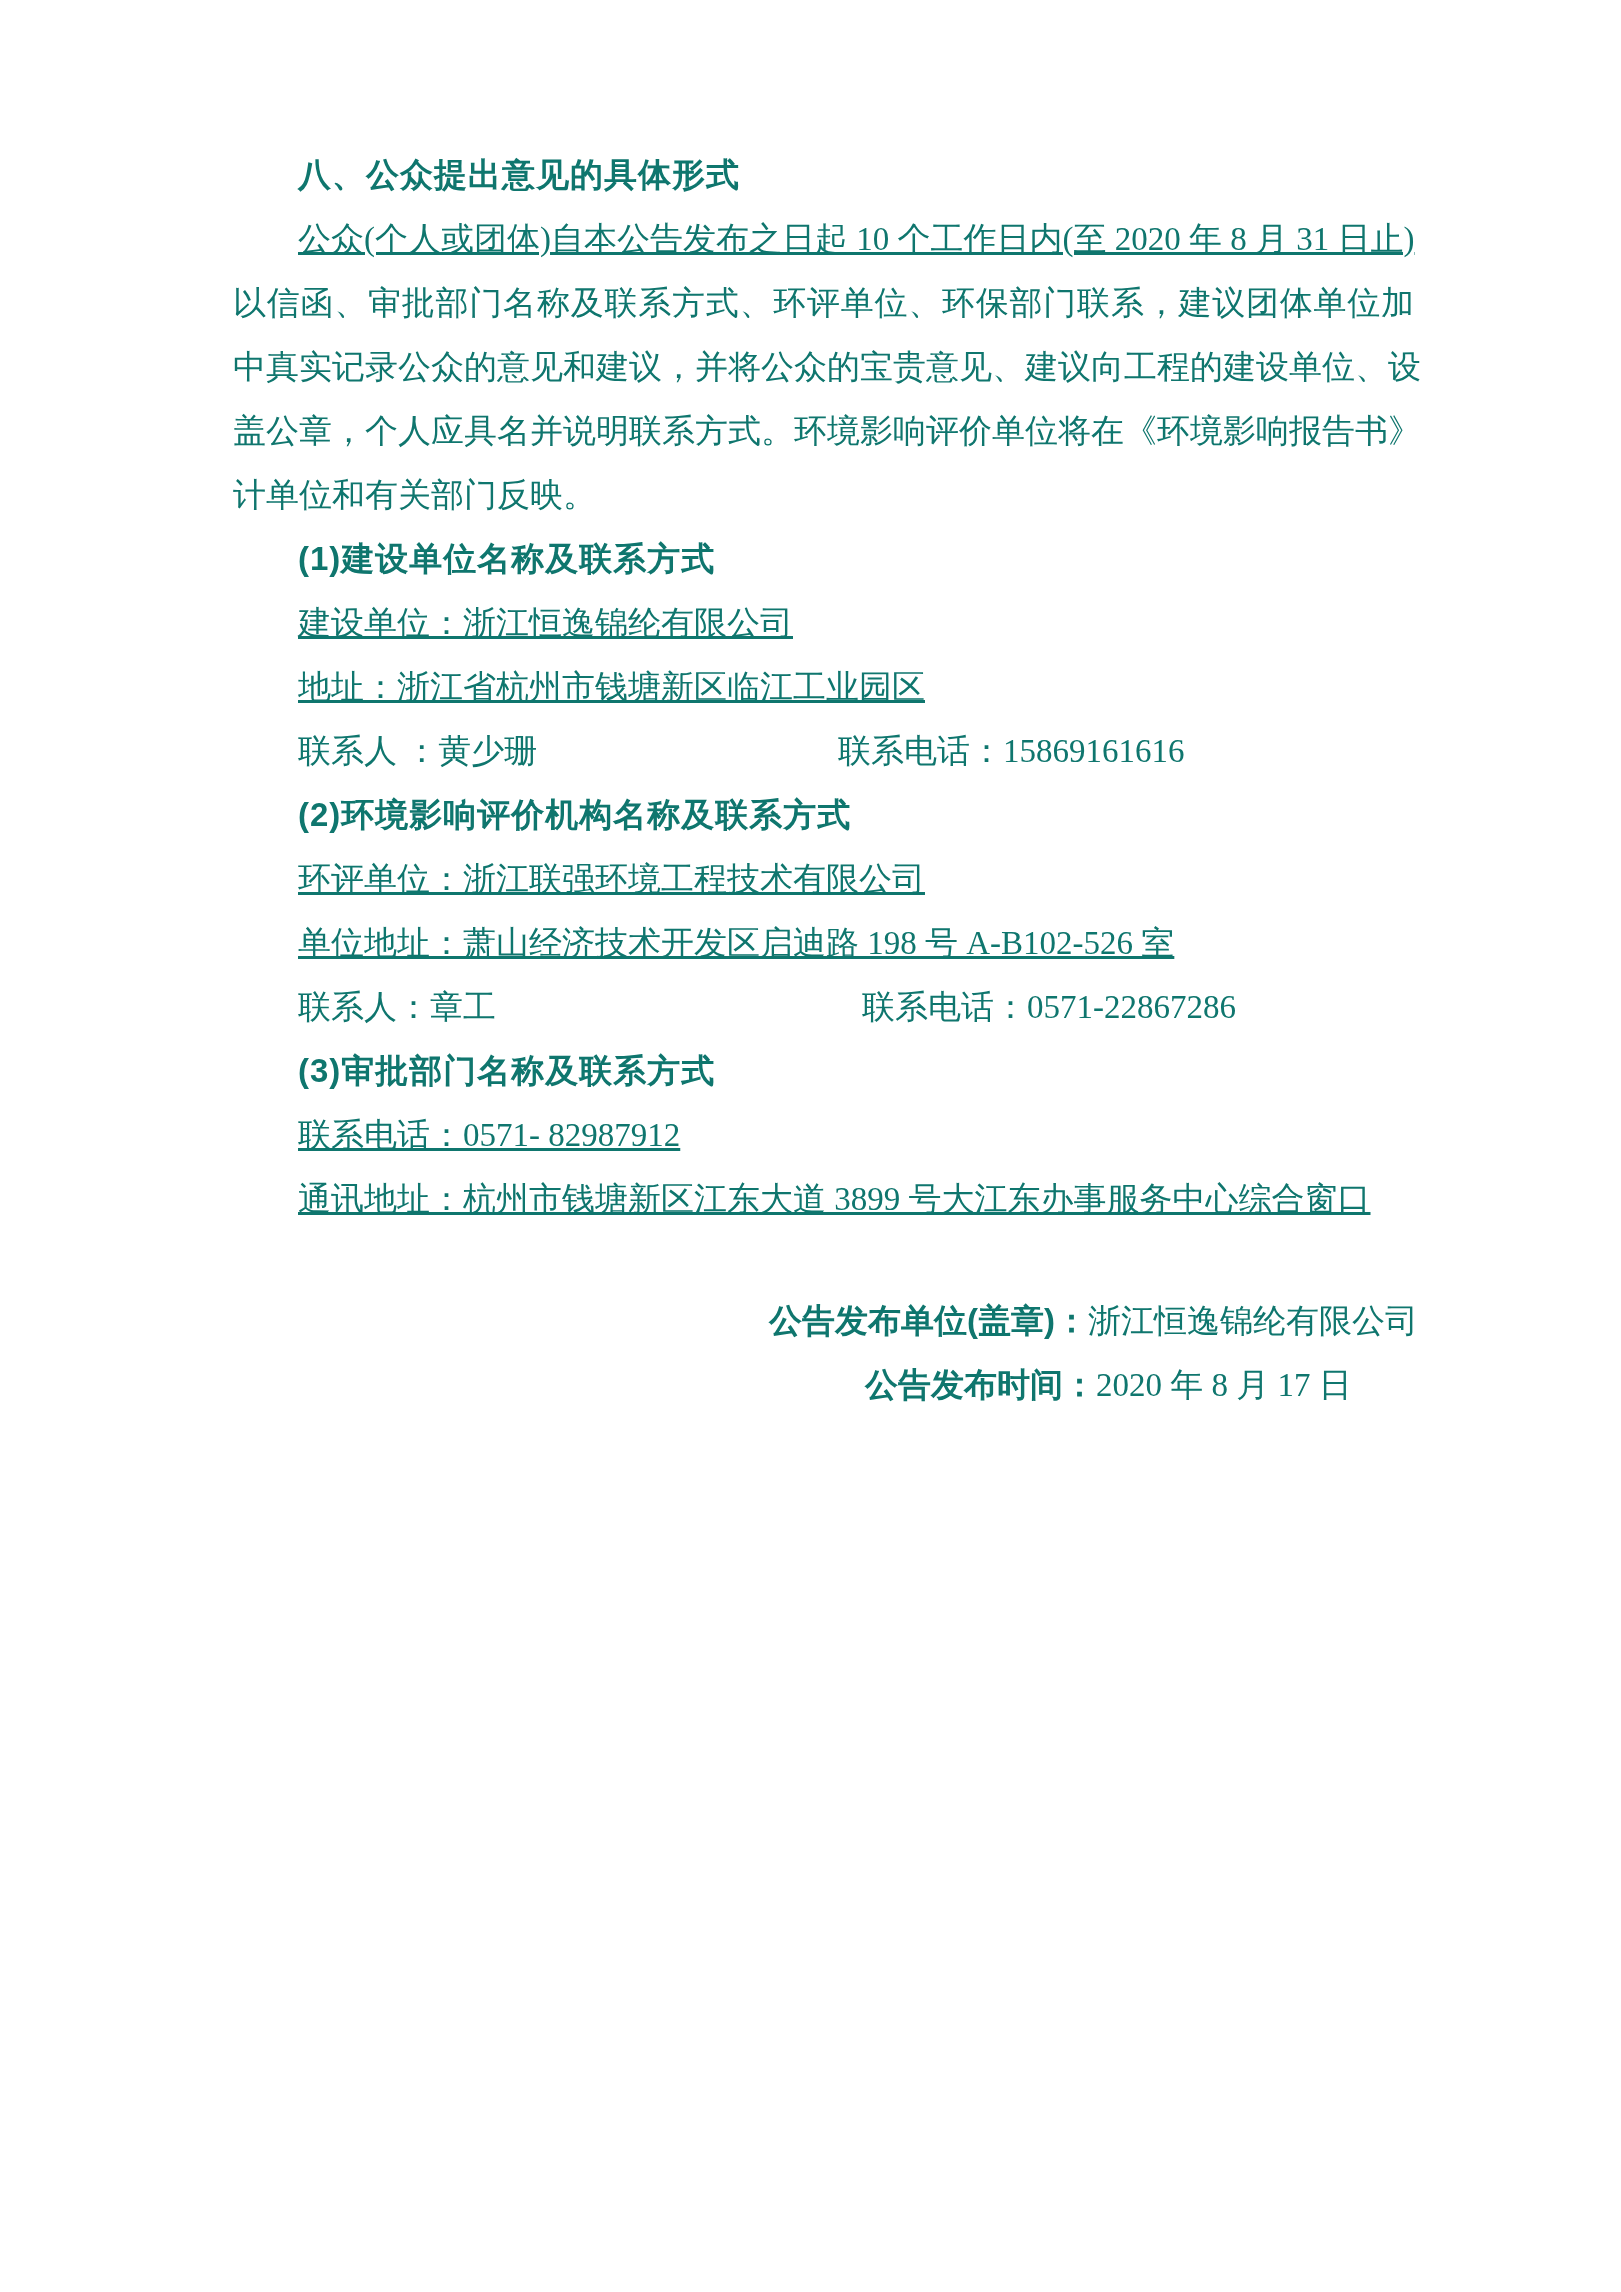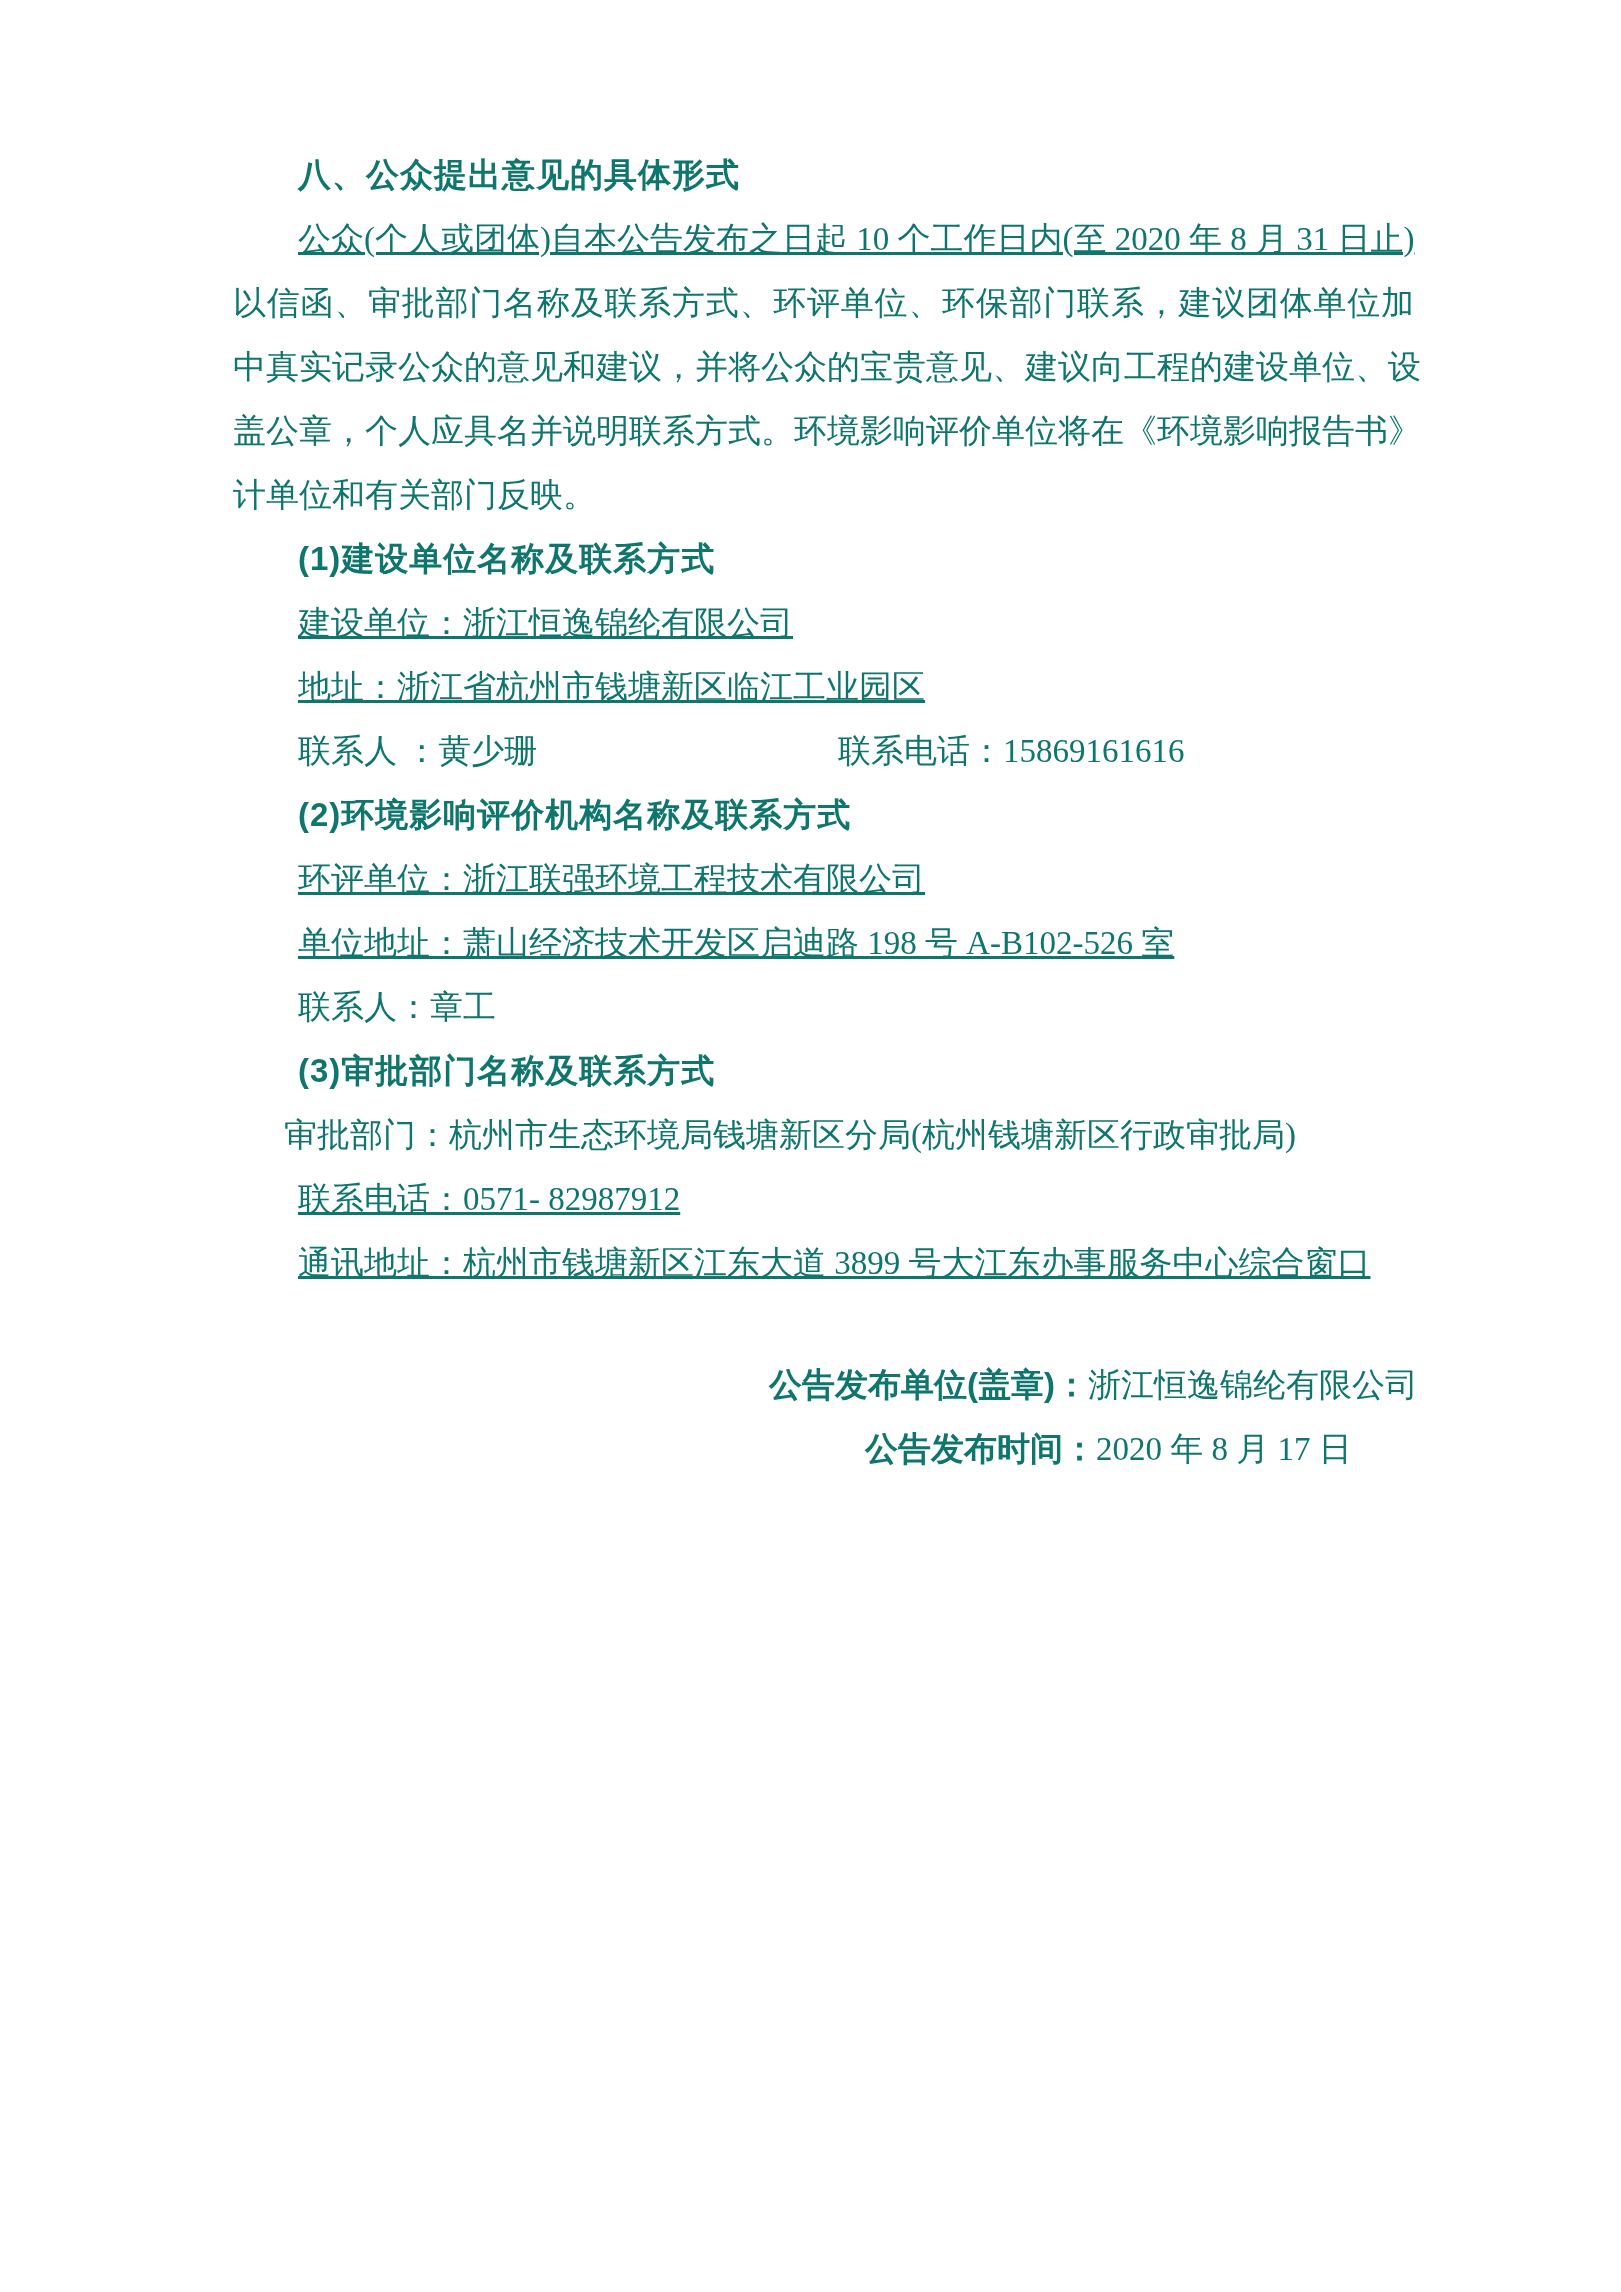--- a/index.html
+++ b/index.html
@@ -67,24 +67,24 @@
     <div class="line indent2 two">
       <span class="left">联系人 ：黄少珊</span>
       <span class="right rpos1">联系电话：15869161616</span>
     </div>
 
     <div class="line subhead">(2)环境影响评价机构名称及联系方式</div>
     <div class="line indent2">环评单位：浙江联强环境工程技术有限公司</div>
     <div class="line indent2">单位地址：萧山经济技术开发区启迪路 198 号 A-B102-526 室</div>
     <div class="line indent2 two">
       <span class="left">联系人：章工</span>
+      <span class="right rpos2">联系电话：0571-22867286</span>
     </div>
 
     <div class="line subhead">(3)审批部门名称及联系方式</div>
-    <div class="line indent15">审批部门：杭州市生态环境局钱塘新区分局(杭州钱塘新区行政审批局)</div>
     <div class="line indent2">联系电话：0571- 82987912</div>
     <div class="line indent2">通讯地址：杭州市钱塘新区江东大道 3899 号大江东办事服务中心综合窗口</div>
 
     <div class="footer-line f1">
       <span class="blabel">公告发布单位(盖章)：</span><span>浙江恒逸锦纶有限公司</span>
     </div>
     <div class="footer-line f2">
       <span class="blabel">公告发布时间：</span><span>2020 年 8 月 17 日</span>
     </div>
 

